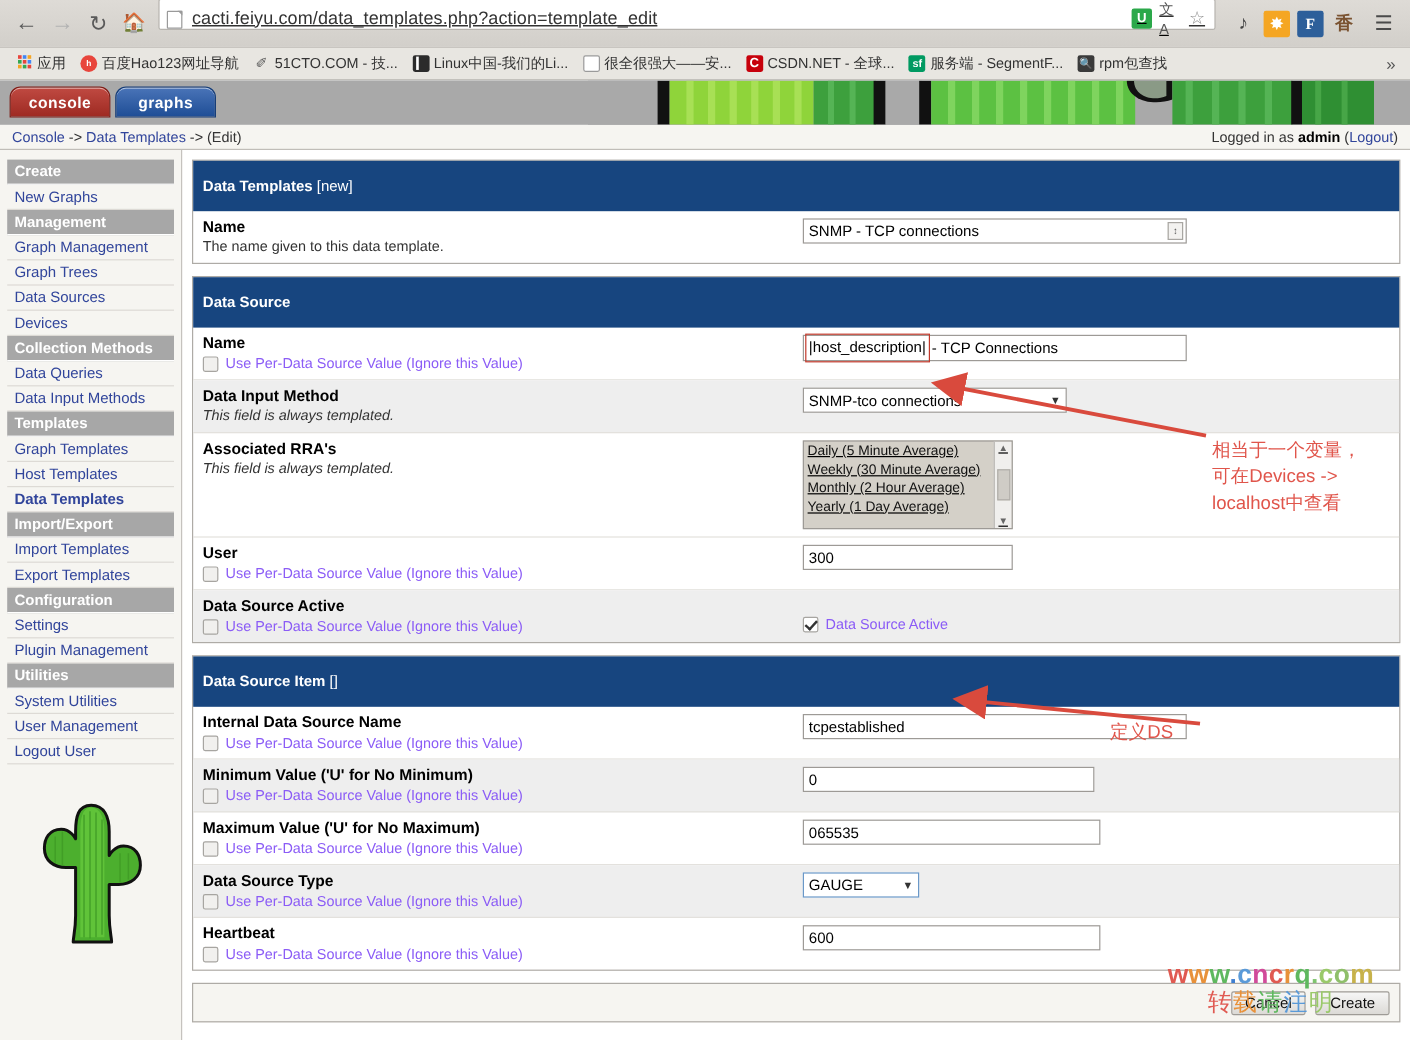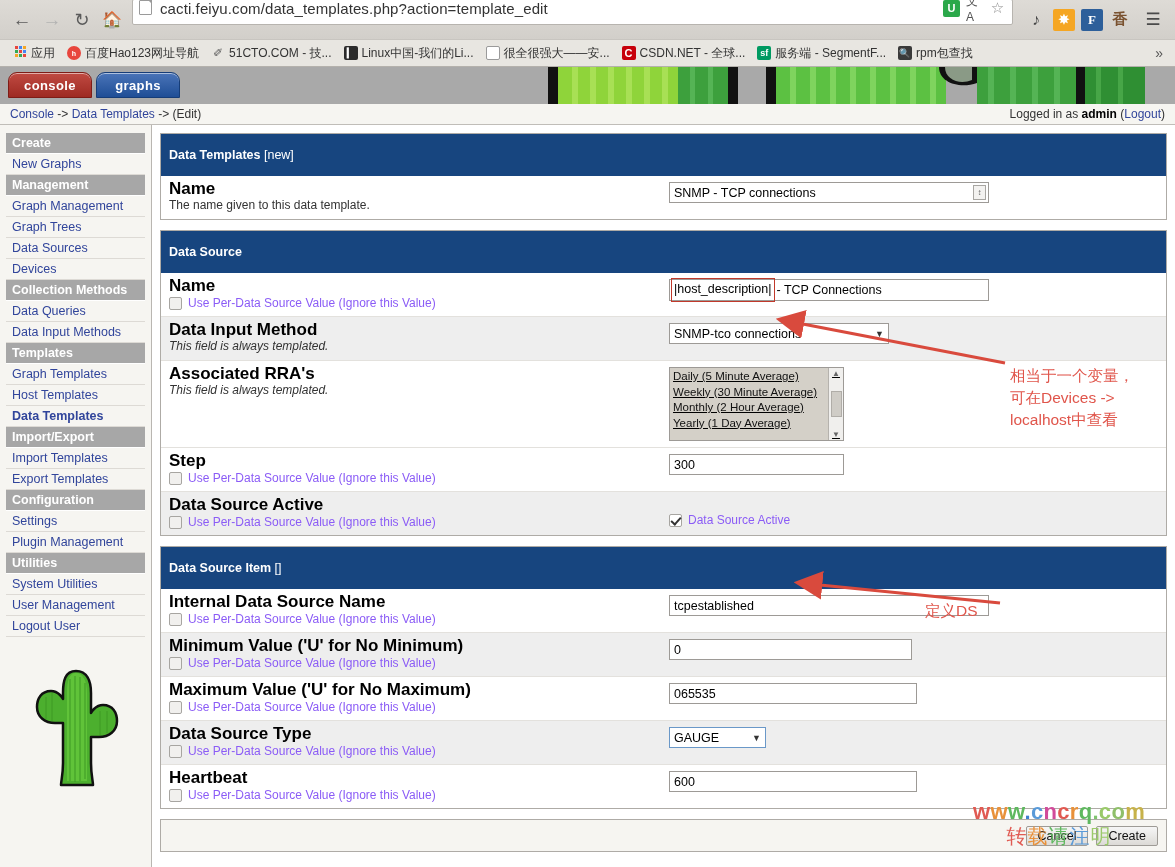--- a/index.html
+++ b/index.html
@@ -36,23 +36,24 @@
   }
   .nav-btn.disabled { color: #b2b2b2; }
   #omnibox {
     flex: 1;
     height: 26px;
     margin: 0 6px 16px 4px;
     background: #fff;
     border: 1px solid #b7b4af;
     border-radius: 2px;
     display: flex;
-    align-items: flex-start;
+    align-items: flex-end;
     padding: 0 6px;
     position: relative;
+    text-decoration: underline;
   }
   #omnibox .page-icon {
     width: 13px; height: 15px;
     border: 1px solid #9a9a9a;
     border-radius: 1px;
     background: #fff;
     margin-right: 8px;
     position: relative;
     flex: none;
   }
@@ -232,21 +233,21 @@
   .row {
     display: flex;
     align-items: flex-start;
     padding: 5px 8px 6px 8px;
     border-bottom: 1px solid #e3e1dd;
     min-height: 28px;
   }
   .row.alt { background: #eeeeee; justify-content: center; }
   .row:last-child { border-bottom: none; }
   .row-label { width: 500px; flex: none; }
-  .lab-title { font-size: 17px; font-weight: bold; color: #000; line-height: 16px; }
+  .lab-title { font-size: 13px; font-weight: bold; color: #000; line-height: 16px; }
   .lab-desc  { font-size: 12px; color: #333; line-height: 16px; }
   .lab-desc.ital { font-style: italic; }
   .chk-line { display: flex; align-items: center; gap: 6px; margin-top: 2px; }
   .chk {
     width: 13px; height: 13px;
     border: 1px solid #a7a5a1;
     background: #f1f0ee;
     border-radius: 2px;
     flex: none;
   }
@@ -640,21 +641,21 @@
                 <span class="arw">▲</span>
                 <span class="rra-thumb"></span>
                 <span class="arw">▼</span>
               </div>
             </div>
           </div>
         </div>
 
         <div class="row">
           <div class="row-label">
-            <div class="lab-title">Step</div>
+            <div class="lab-title">User</div>
             <div class="chk-line">
               <span class="chk"></span>
               <span class="chk-text">Use Per-Data Source Value (Ignore this Value)</span>
             </div>
           </div>
           <div class="row-field">
             <input class="txt w175" value="300" style="">
           </div>
         </div>
 

